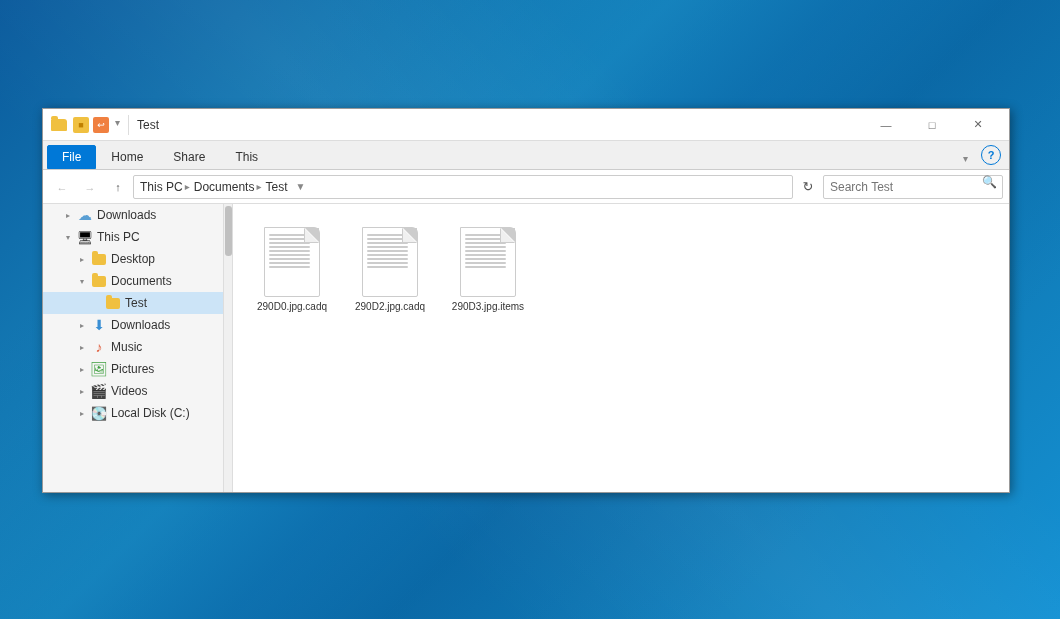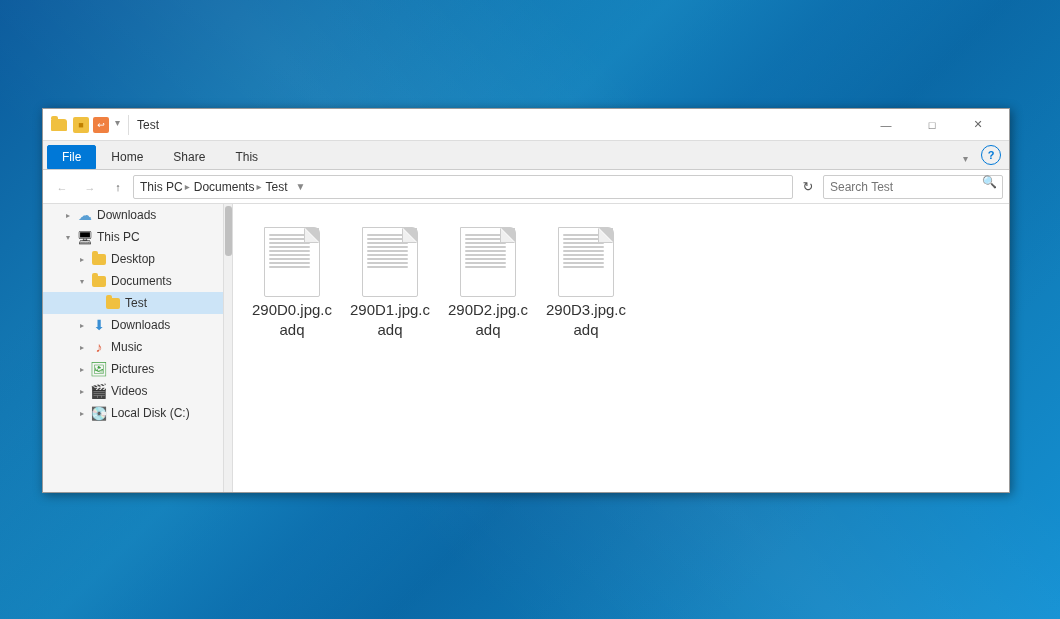--- a/index.html
+++ b/index.html
@@ -373,21 +373,21 @@
       border-width: 0 14px 14px 0;
       border-color: transparent #ccc transparent transparent;
     }
     .file-line {
       height: 2px;
       background: #ccc;
       border-radius: 1px;
       width: 90%;
     }
     .file-name {
-      font-size: 15px;
+      font-size: 10px;
       color: #333;
       text-align: center;
       word-break: break-all;
       line-height: 1.3;
       max-width: 88px;
     }
 
     
     .status-bar {
       display: flex;
@@ -582,51 +582,35 @@
                 <div class="file-line"></div>
                 <div class="file-line"></div>
                 <div class="file-line"></div>
                 <div class="file-line"></div>
                 <div class="file-line"></div>
                 <div class="file-line"></div>
                 <div class="file-line"></div>
                 <div class="file-line"></div>
       </div>
     </div>
-    <div class="file-name">290D1.jpg.cadq</div>
-  </div>
-          <div class="file-item">
-    <div class="file-icon">
-      <div class="file-page">
-        <div class="file-line"></div>
-                <div class="file-line"></div>
-                <div class="file-line"></div>
-                <div class="file-line"></div>
-                <div class="file-line"></div>
-                <div class="file-line"></div>
-                <div class="file-line"></div>
-                <div class="file-line"></div>
-                <div class="file-line"></div>
-      </div>
-    </div>
     <div class="file-name">290D2.jpg.cadq</div>
   </div>
           <div class="file-item">
     <div class="file-icon">
       <div class="file-page">
         <div class="file-line"></div>
                 <div class="file-line"></div>
                 <div class="file-line"></div>
                 <div class="file-line"></div>
                 <div class="file-line"></div>
                 <div class="file-line"></div>
                 <div class="file-line"></div>
                 <div class="file-line"></div>
                 <div class="file-line"></div>
       </div>
     </div>
-    <div class="file-name">290D3.jpg.cadq</div>
+    <div class="file-name">290D3.jpg.items</div>
   </div>
         </div>
     </div>
   </div>
 
 </div>
 
 </body></html>

